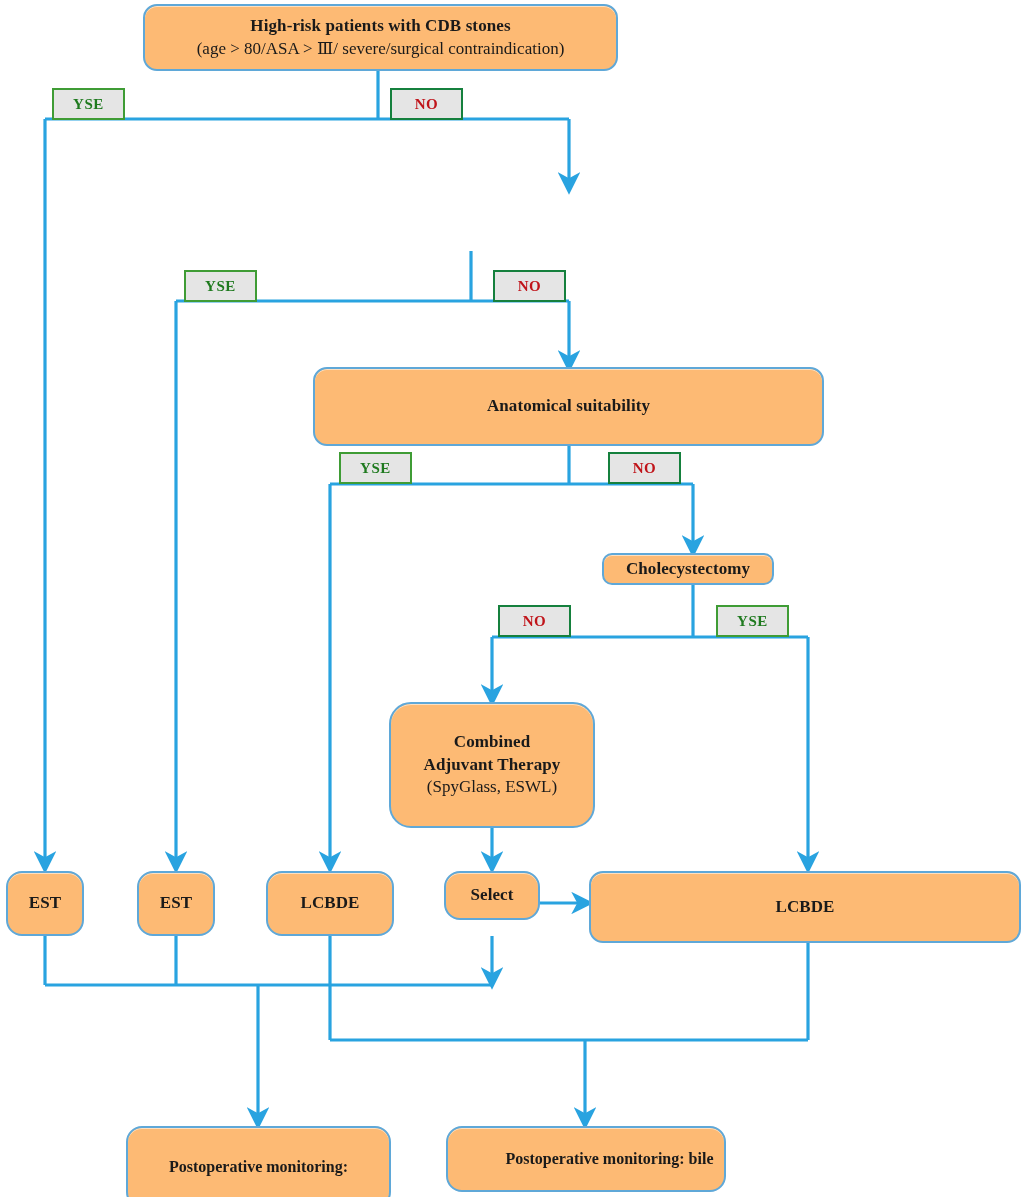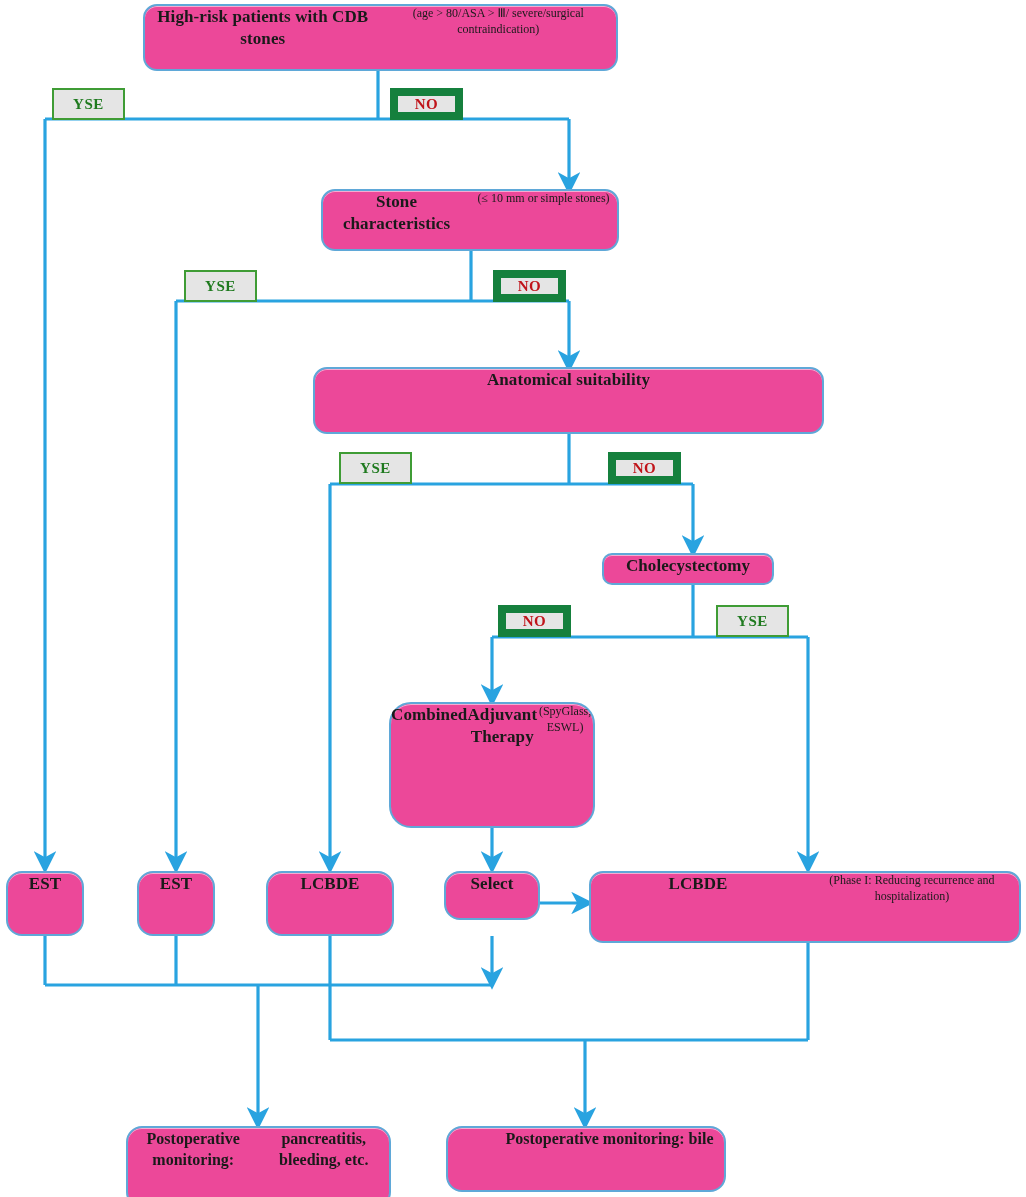--- a/index.html
+++ b/index.html
@@ -22,45 +22,44 @@
     position: absolute;
     left: 0;
     top: 0;
     width: 1026px;
     height: 1197px;
     pointer-events: none;
   }
   .node {
     position: absolute;
     box-sizing: border-box;
-    background: #ec4899;
+    background: #fdba74;
     border: 2px solid #5fa8d8;
     border-radius: 14px;
     display: flex;
-    flex-direction: row;
+    flex-direction: column;
     justify-content: center;
     text-align: center;
     color: #1a1a1a;
     z-index: 3;
     box-shadow: inset 0 1px 0 rgba(255,255,255,0.55);
   }
   .node .ln {
     display: block;
     width: 100%;
     line-height: 1.32;
   }
   .ln.b {
     font-weight: bold;
     font-size: 17px;
     letter-spacing: 0.1px;
   }
   .ln.n {
     font-weight: normal;
-    font-size: 12px;
-    font-family: Liberation Serif, serif;
+    font-size: 17px;
   }
   .ln.bsm {
     font-weight: bold;
     font-size: 16px;
   }
   .node.single .ln.b { font-size: 17px; }
 
   
   .lbl {
     position: absolute;
@@ -72,21 +71,21 @@
     font-weight: bold;
     font-size: 15px;
     letter-spacing: 0.6px;
     z-index: 4;
   }
   .lbl.yes {
     border: 2px solid #3f9c35;
     color: #1f7a1f;
   }
   .lbl.no {
-    border: 8px solid #15803d;
+    border: 2px solid #15803d;
     color: #c0141a;
   }
 </style>
 </head>
 <body>
 
 <div id="canvas">
 
   <svg id="wires" viewBox="0 0 1026 1197" width="1026" height="1197" xmlns="http://www.w3.org/2000/svg">
     <defs>
@@ -136,26 +135,22 @@
 
       <path d="M585,1040 L585,1125" marker-end="url(#ah)"></path>
     </g>
   </svg>
 
   <div class="node" style="left:143px; top:4px; width:475px; height:67px;">
     <span class="ln b">High-risk patients with CDB stones</span>
     <span class="ln n">(age &gt; 80/ASA &gt; Ⅲ/ severe/surgical contraindication)</span>
   </div>
 
-  <div class="node" style="left:321px; top:189px; width:298px; height:62px;">
-    <span class="ln b">Stone characteristics</span>
-    <span class="ln n">(≤ 10 mm or simple stones)</span>
-  </div>
-
-  <div class="node" style="left:313px; top:367px; width:511px; height:67px;">
+
+  <div class="node" style="left:313px; top:367px; width:511px; height:79px;">
     <span class="ln b">Anatomical suitability</span>
   </div>
 
   <div class="node" style="left:389px; top:702px; width:206px; height:126px; border-radius:22px;">
     <span class="ln b">Combined</span>
     <span class="ln b">Adjuvant  Therapy</span>
     <span class="ln n">(SpyGlass, ESWL)</span>
   </div>
 
   <div class="node single" style="left:602px; top:553px; width:172px; height:32px; border-radius:10px;">
@@ -173,26 +168,24 @@
   <div class="node single" style="left:266px; top:871px; width:128px; height:65px; border-radius:16px;">
     <span class="ln b">LCBDE</span>
   </div>
 
   <div class="node single" style="left:444px; top:871px; width:96px; height:49px; border-radius:16px;">
     <span class="ln b">Select</span>
   </div>
 
   <div class="node" style="left:589px; top:871px; width:432px; height:72px;">
     <span class="ln b">LCBDE</span>
-    <span class="ln n">(Phase I: Reducing recurrence and hospitalization)</span>
   </div>
 
   <div class="node" style="left:126px; top:1126px; width:265px; height:82px; border-radius:16px;">
     <span class="ln bsm">Postoperative monitoring:</span>
-    <span class="ln bsm">pancreatitis, bleeding, etc.</span>
   </div>
 
   <div class="node" style="left:446px; top:1126px; width:280px; height:66px; border-radius:16px;padding-left:47px;">
     <span class="ln bsm">Postoperative monitoring: bile</span>
   </div>
 
   <div class="lbl yes" style="left:52px; top:88px; width:73px; height:32px;">YSE</div>
 
   <div class="lbl no" style="left:390px; top:88px; width:73px; height:32px;">NO</div>
 

